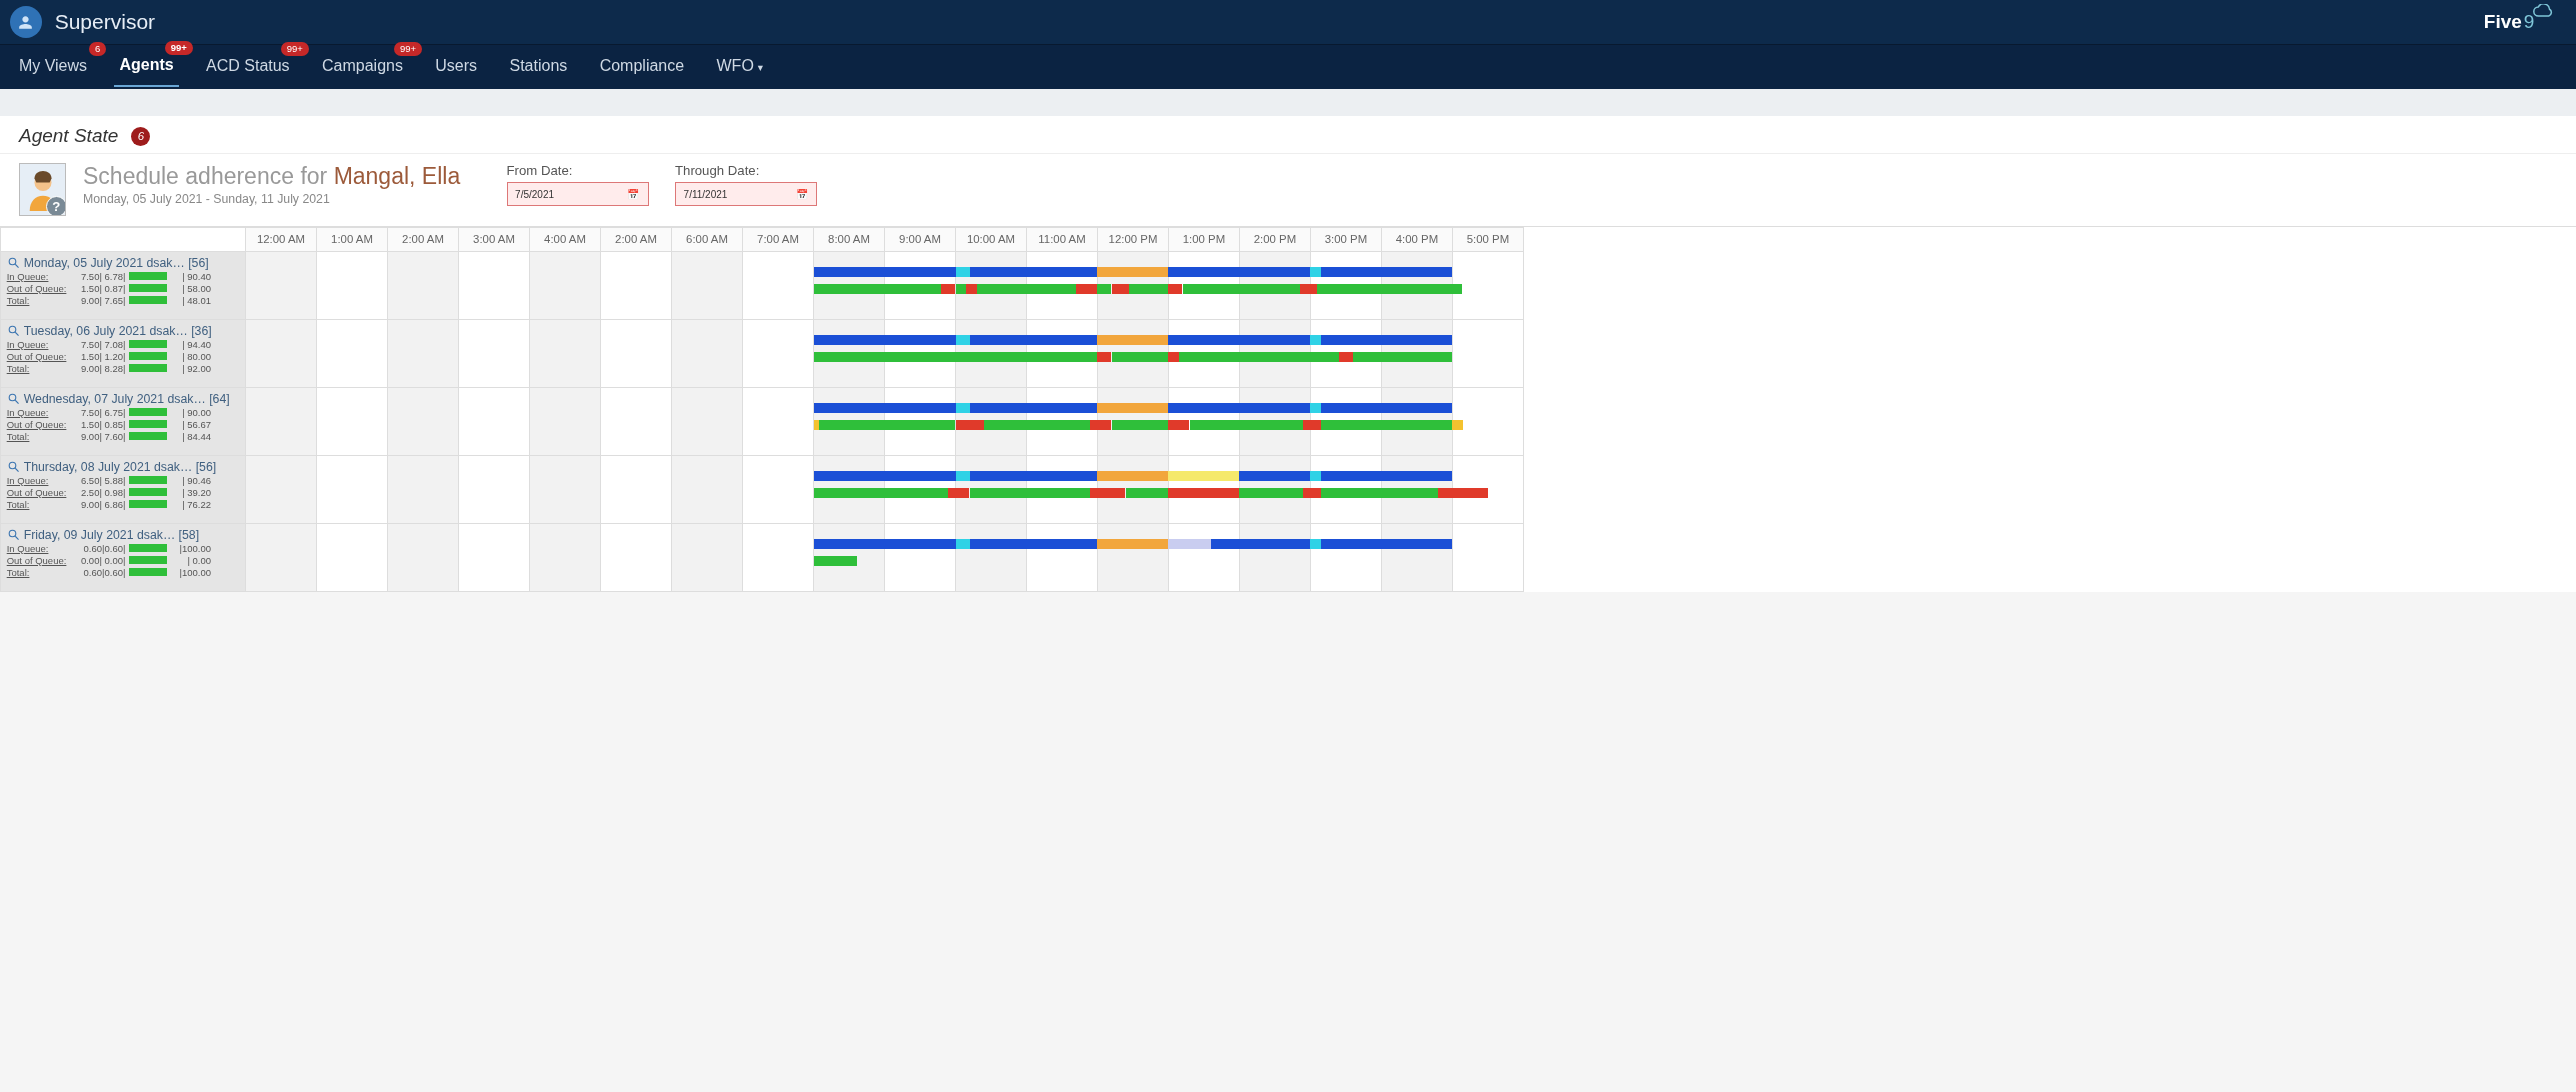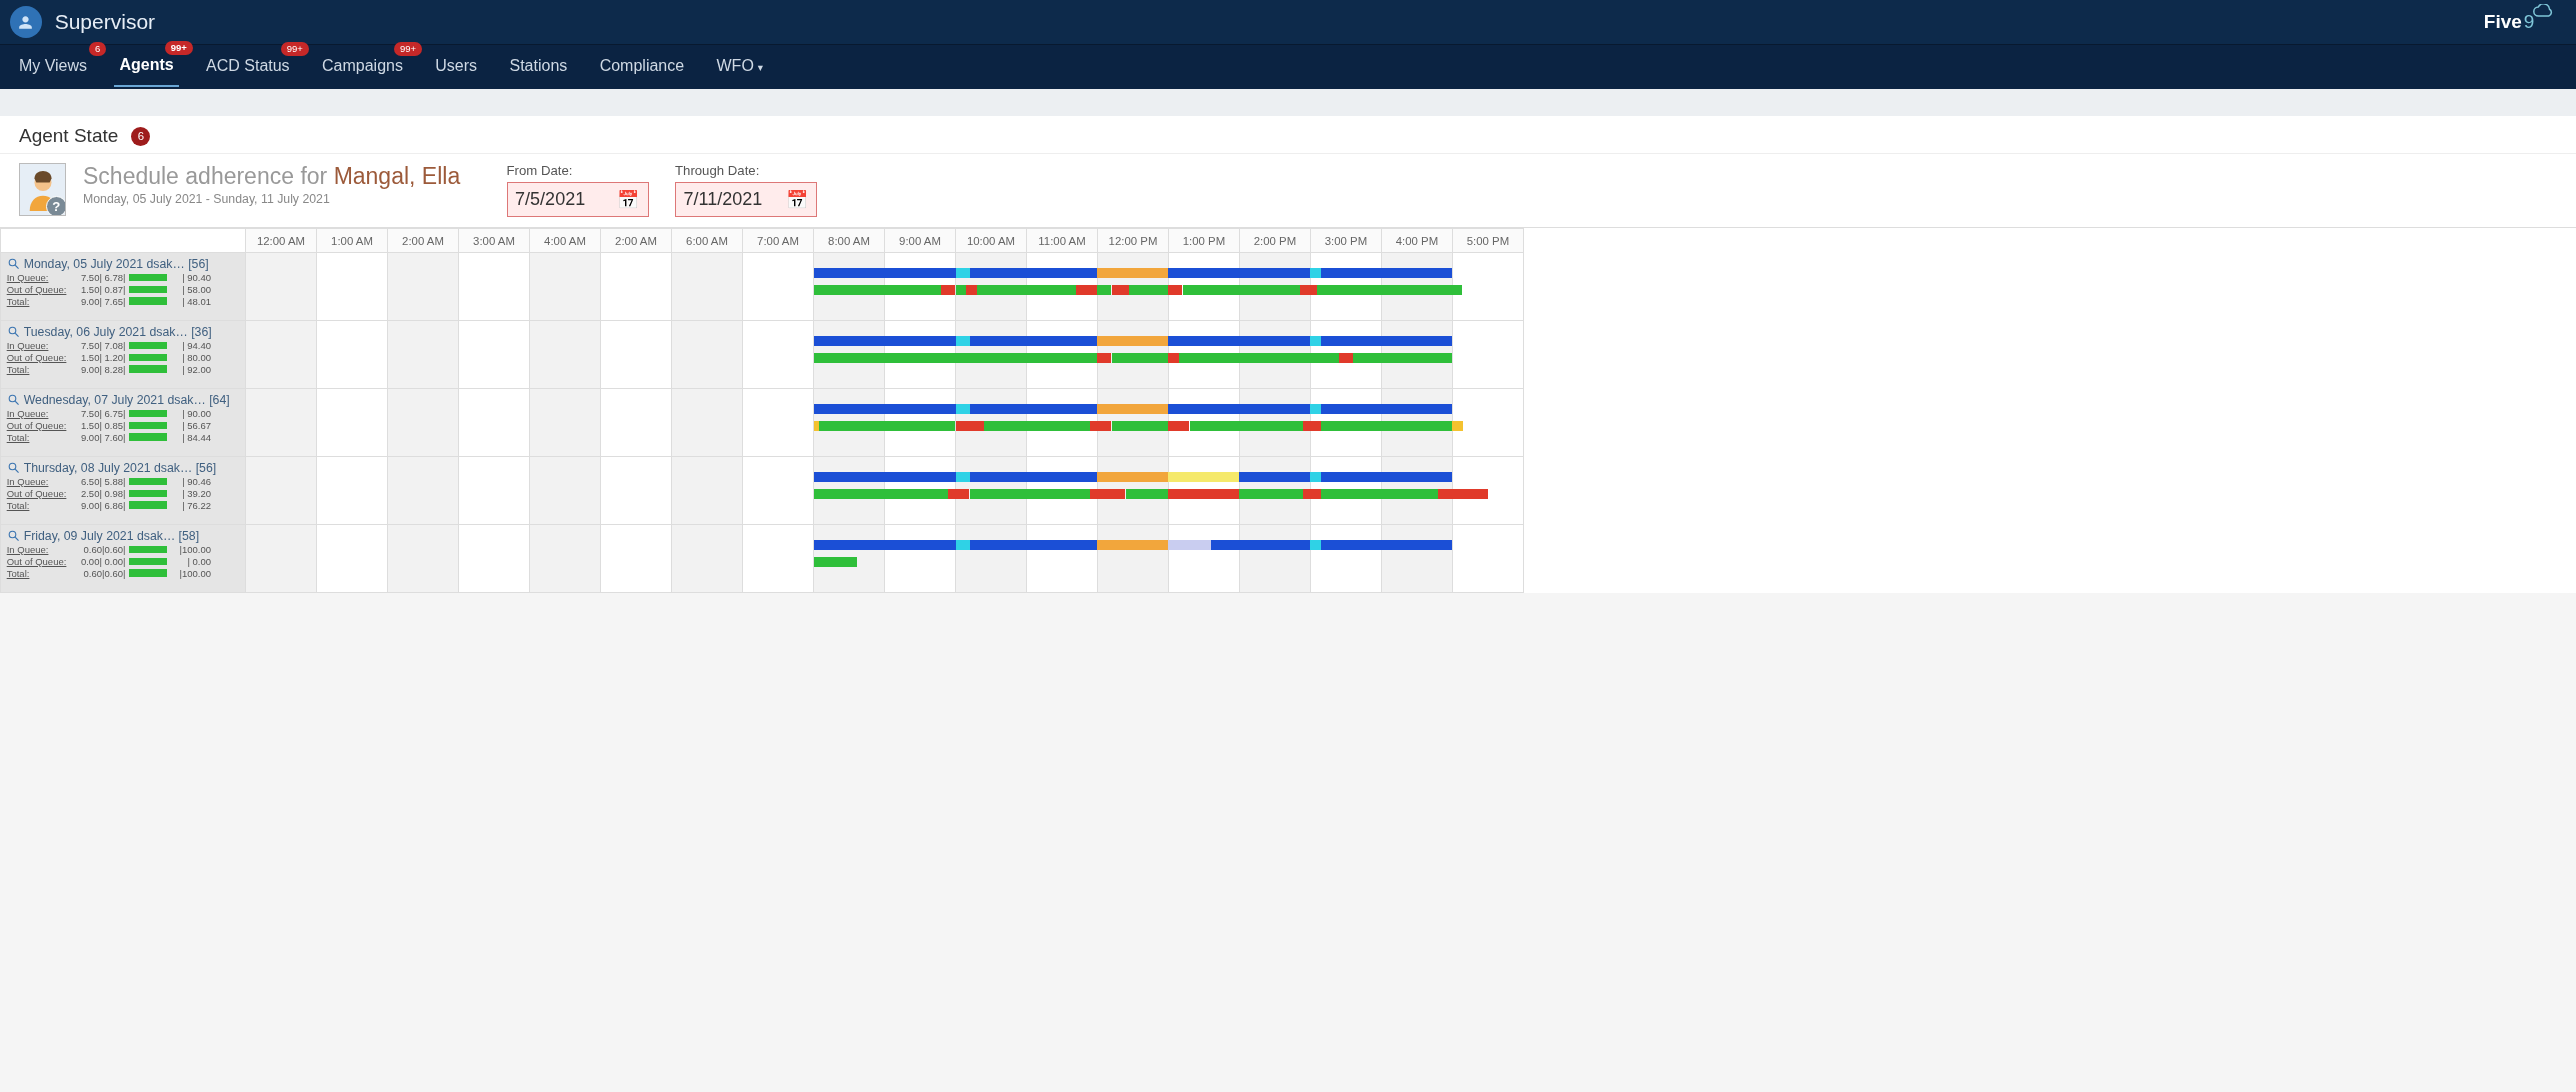--- a/index.html
+++ b/index.html
@@ -45,21 +45,21 @@
     position: relative; cursor: pointer;
   }
   .nav-item.active { color: #fff; font-weight:600; border-bottom: 2.8px solid #6aa7d6; }
   .nav-item .badge {
     position: absolute; top: -5.7px; right: -13.2px;
     background: #c62828; color: #fff; border-radius: 8.5px;
     font-size: 9.5px; padding: 0.9px 5.7px; line-height:12.3px;
   }
   .nav-item .caret { margin-left: 3.8px; font-size:10.4px;}
   .strip { height: 26.5px; background: #eceff2; }
-  .page-section { background: #fff; padding: 9.5px 19px 5.7px 19px; display:flex; align-items:center; gap:13.2px;}
+  .page-section { background: #fff; padding: 9.5px 19px 5.7px 19px; display:flex; align-items:center; gap:13.2px;font-style:italic;}
   .page-section-title { font-size: 19px; color:#333; }
   .count-badge {
     background:#9e1c1c; color:#fff; border-radius:50%;
     width:19px; height:19px; font-size:11.4px; display:inline-flex;
     align-items:center; justify-content:center;
   }
   .adherence-head {
     background:#fff; padding: 9.5px 19px; display:flex; align-items:flex-start; gap:17px;
     border-top:0.9px solid #eee;
   }
@@ -75,21 +75,21 @@
     border:1.9px solid #fff;
   }
   .adh-title-wrap { flex: 0 0 auto; min-width:397px; }
   .adh-title { font-size: 23px; color:#999; font-weight:400;}
   .adh-title .agent-name { color:#9c5a3a; }
   .adh-sub { font-size:12.3px; color:#888; margin-top:1.9px;}
   .date-group { display:flex; flex-direction:column; gap:3.8px; margin-left:9.5px;}
   .date-label { font-size:13.2px; color:#555;}
   .date-input {
     display:flex; align-items:center; justify-content:space-between;
-    border:0.9px solid #d77; background:#ffecec; padding:5.7px 7.6px; width:142px; font-size:18px;
+    border:0.9px solid #d77; background:#ffecec; padding:5.7px 7.6px; width:142px; font-size:10px;
   }
   .date-input .cal { color:#e28a3f; }
   .grid-wrap {
     background:#fff; border-top:0.9px solid #ddd; overflow-x:auto;
   }
   .grid {
     display:grid;
     grid-template-columns: 246px repeat(18, 71px);
   }
   .hcell {

